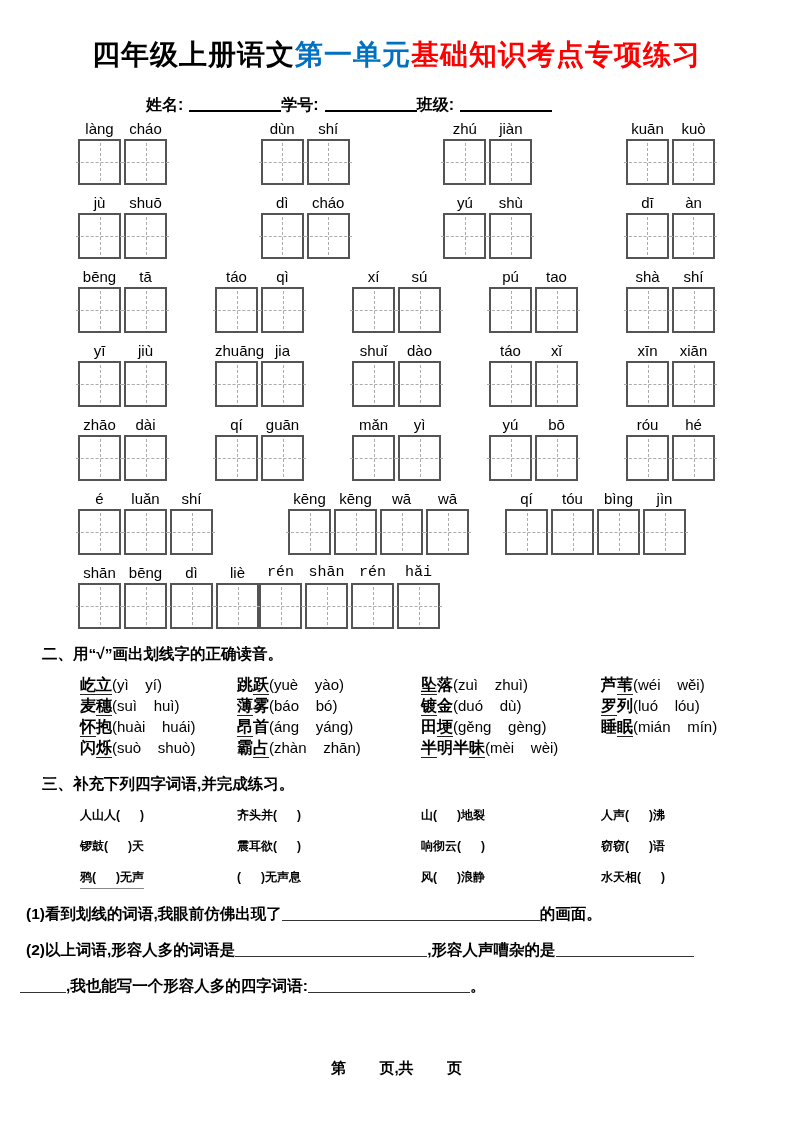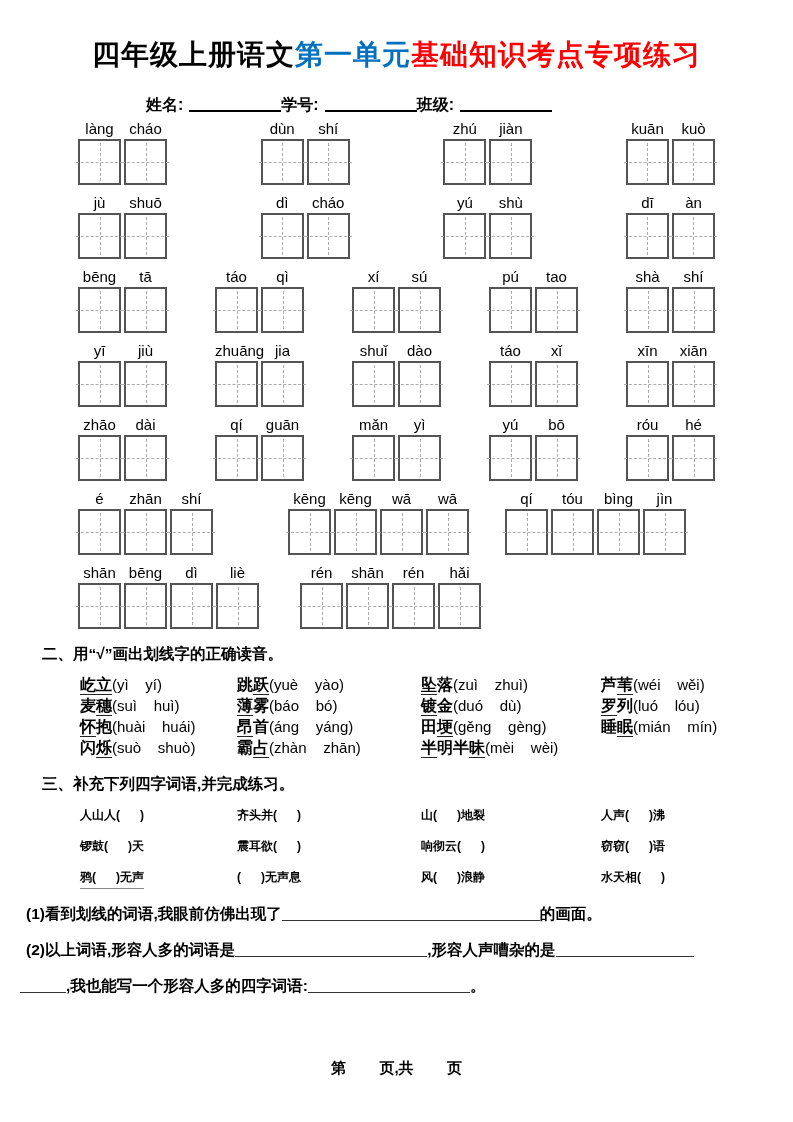--- a/index.html
+++ b/index.html
@@ -15,21 +15,21 @@
   .name-row{ margin:20px 0 0 104px; display:flex; font-size:16px; font-weight:bold; align-items:flex-end;}
   .blank{ display:inline-block; border-bottom:2px solid #000; height:1em; vertical-align:-2px;}
   .blank.b-name{ width:92px; margin-left:6px;}
   
   .sec-head{ font-size:15.5px; font-weight:bold; margin:15px 0 6px 0;}
   
   .s1-row{ display:flex; margin:0 0 5px 36px;}
   .s1-row.cols5{ width:637px; justify-content:space-between;}
   .s1-row.r6 .pin-group:nth-child(2){ margin-left:75px;}
   .s1-row.r6 .pin-group:nth-child(3){ margin-left:36px;}
-  .s1-row.r7 .pin-group:nth-child(2){ margin-left:41px;}
+  .s1-row.r7 .pin-group:nth-child(2){ font-family:Liberation Mono, monospace;}
   .pin-line{ display:flex; gap:3px; height:21px; align-items:flex-end; justify-content:center; margin-bottom:2px;}
   .syll{ width:43px; text-align:center; font-size:15px; color:#000; white-space:nowrap;}
   .box-line{ display:flex; gap:3px;}
   .wbox{ width:39px; height:42px; border:2px solid #545454; position:relative; background:#fff;}
   .wbox::before{ content:""; position:absolute; left:-4px; right:-4px; top:50%; border-top:1px dashed #ababab;}
   .wbox::after{ content:""; position:absolute; top:2px; bottom:2px; left:50%; border-left:1px dashed #ababab;}
   
   .s2-grid{ display:grid; grid-template-columns:157px 184px 180px auto; margin:10px 0 0 38px; align-items:baseline;}
   .s2-item{ font-size:15px; white-space:nowrap;}
   .word{ font-size:16px; font-weight:bold;}
@@ -304,21 +304,21 @@
           <div class="box-line">
             <div class="wbox"></div>
             <div class="wbox"></div>
           </div>
         </div>
       </div>
       <div class="s1-row r6">
         <div class="pin-group">
           <div class="pin-line">
             <span class="syll">é</span>
-            <span class="syll">zhān</span>
+            <span class="syll">luǎn</span>
             <span class="syll">shí</span>
           </div>
           <div class="box-line">
             <div class="wbox"></div>
             <div class="wbox"></div>
             <div class="wbox"></div>
           </div>
         </div>
         <div class="pin-group">
           <div class="pin-line">

